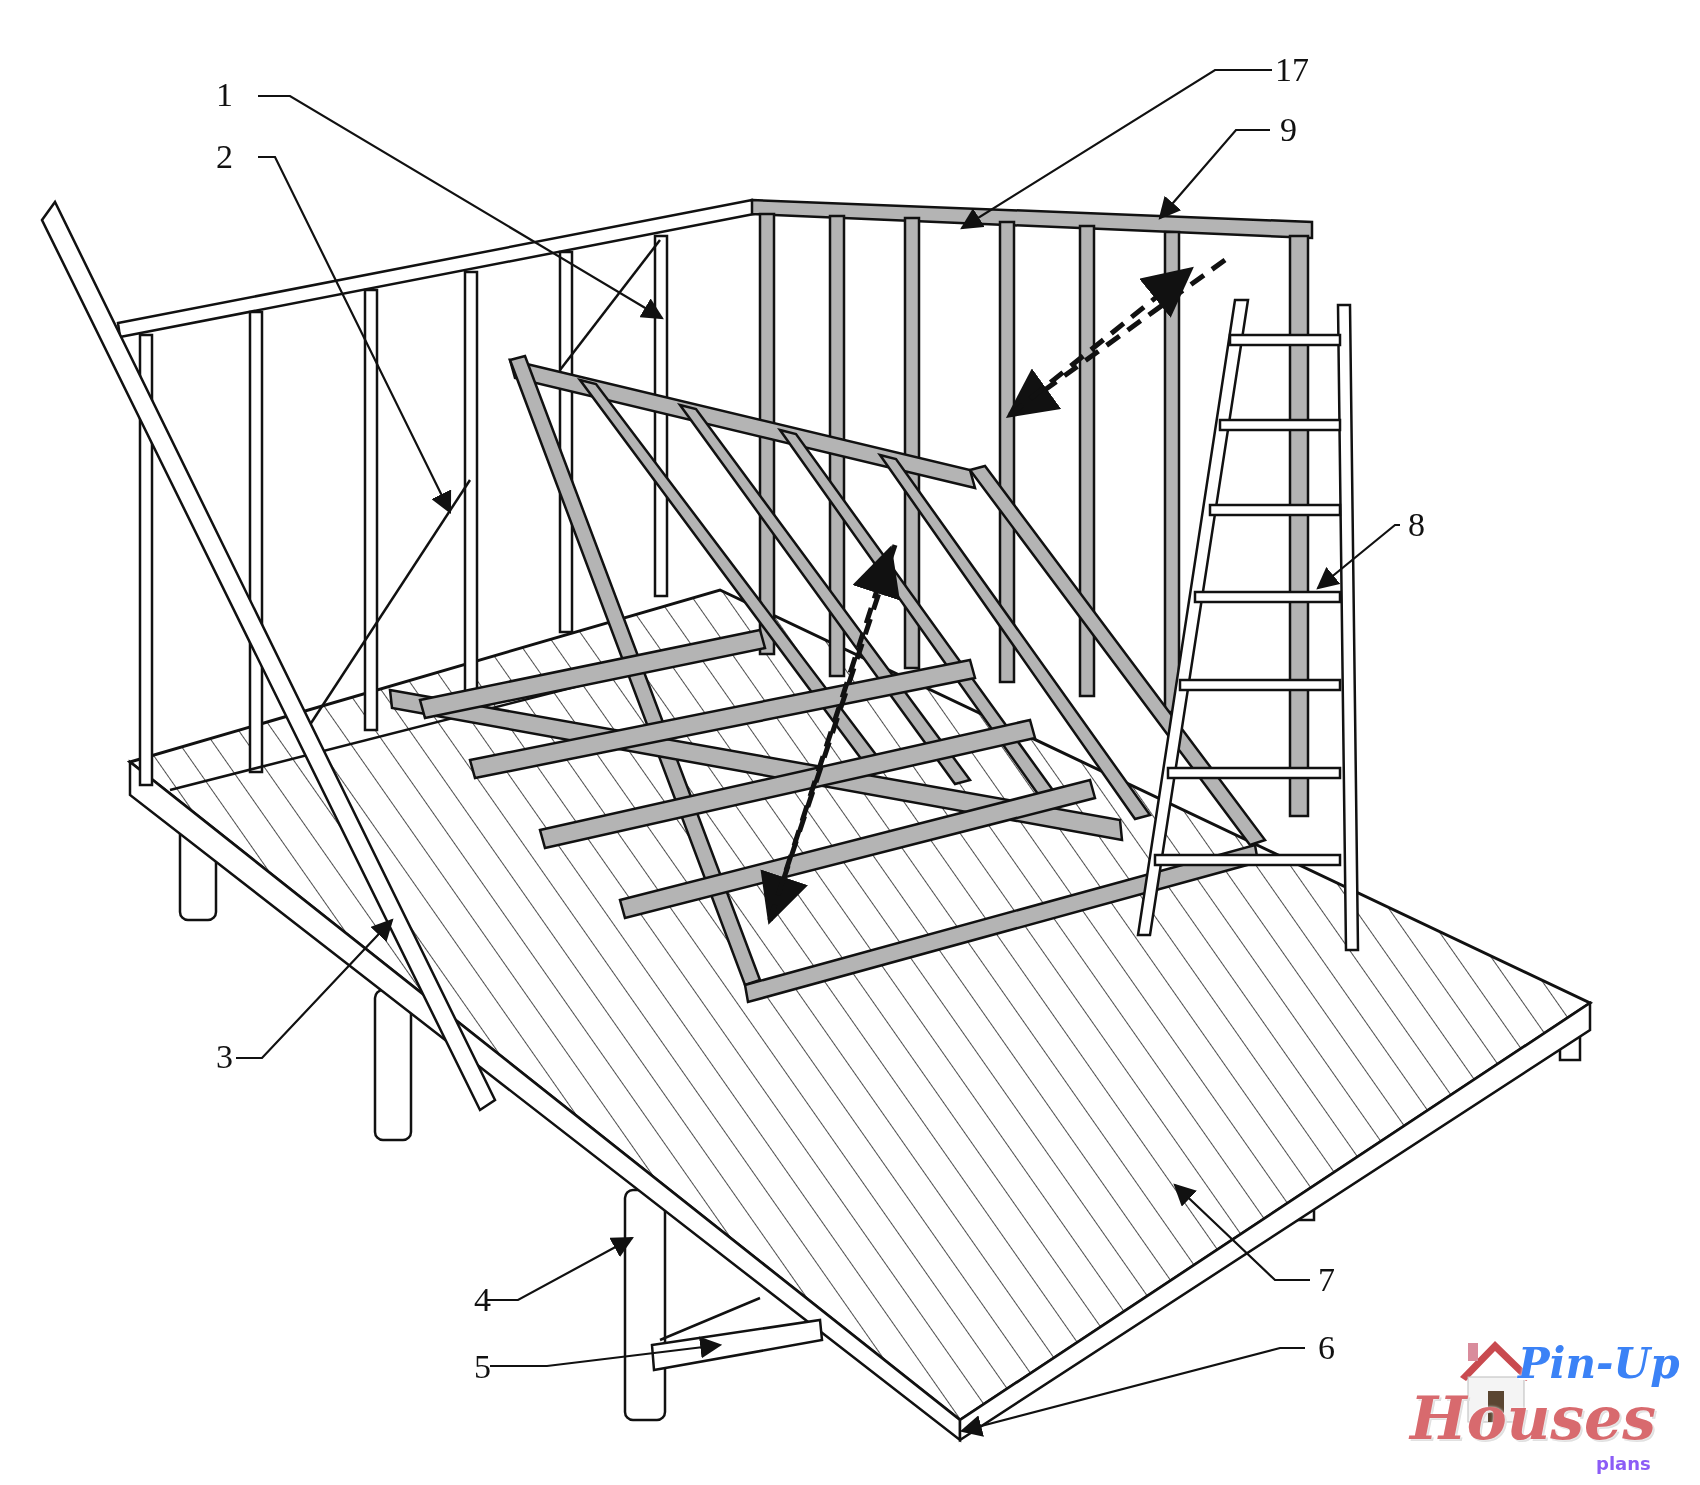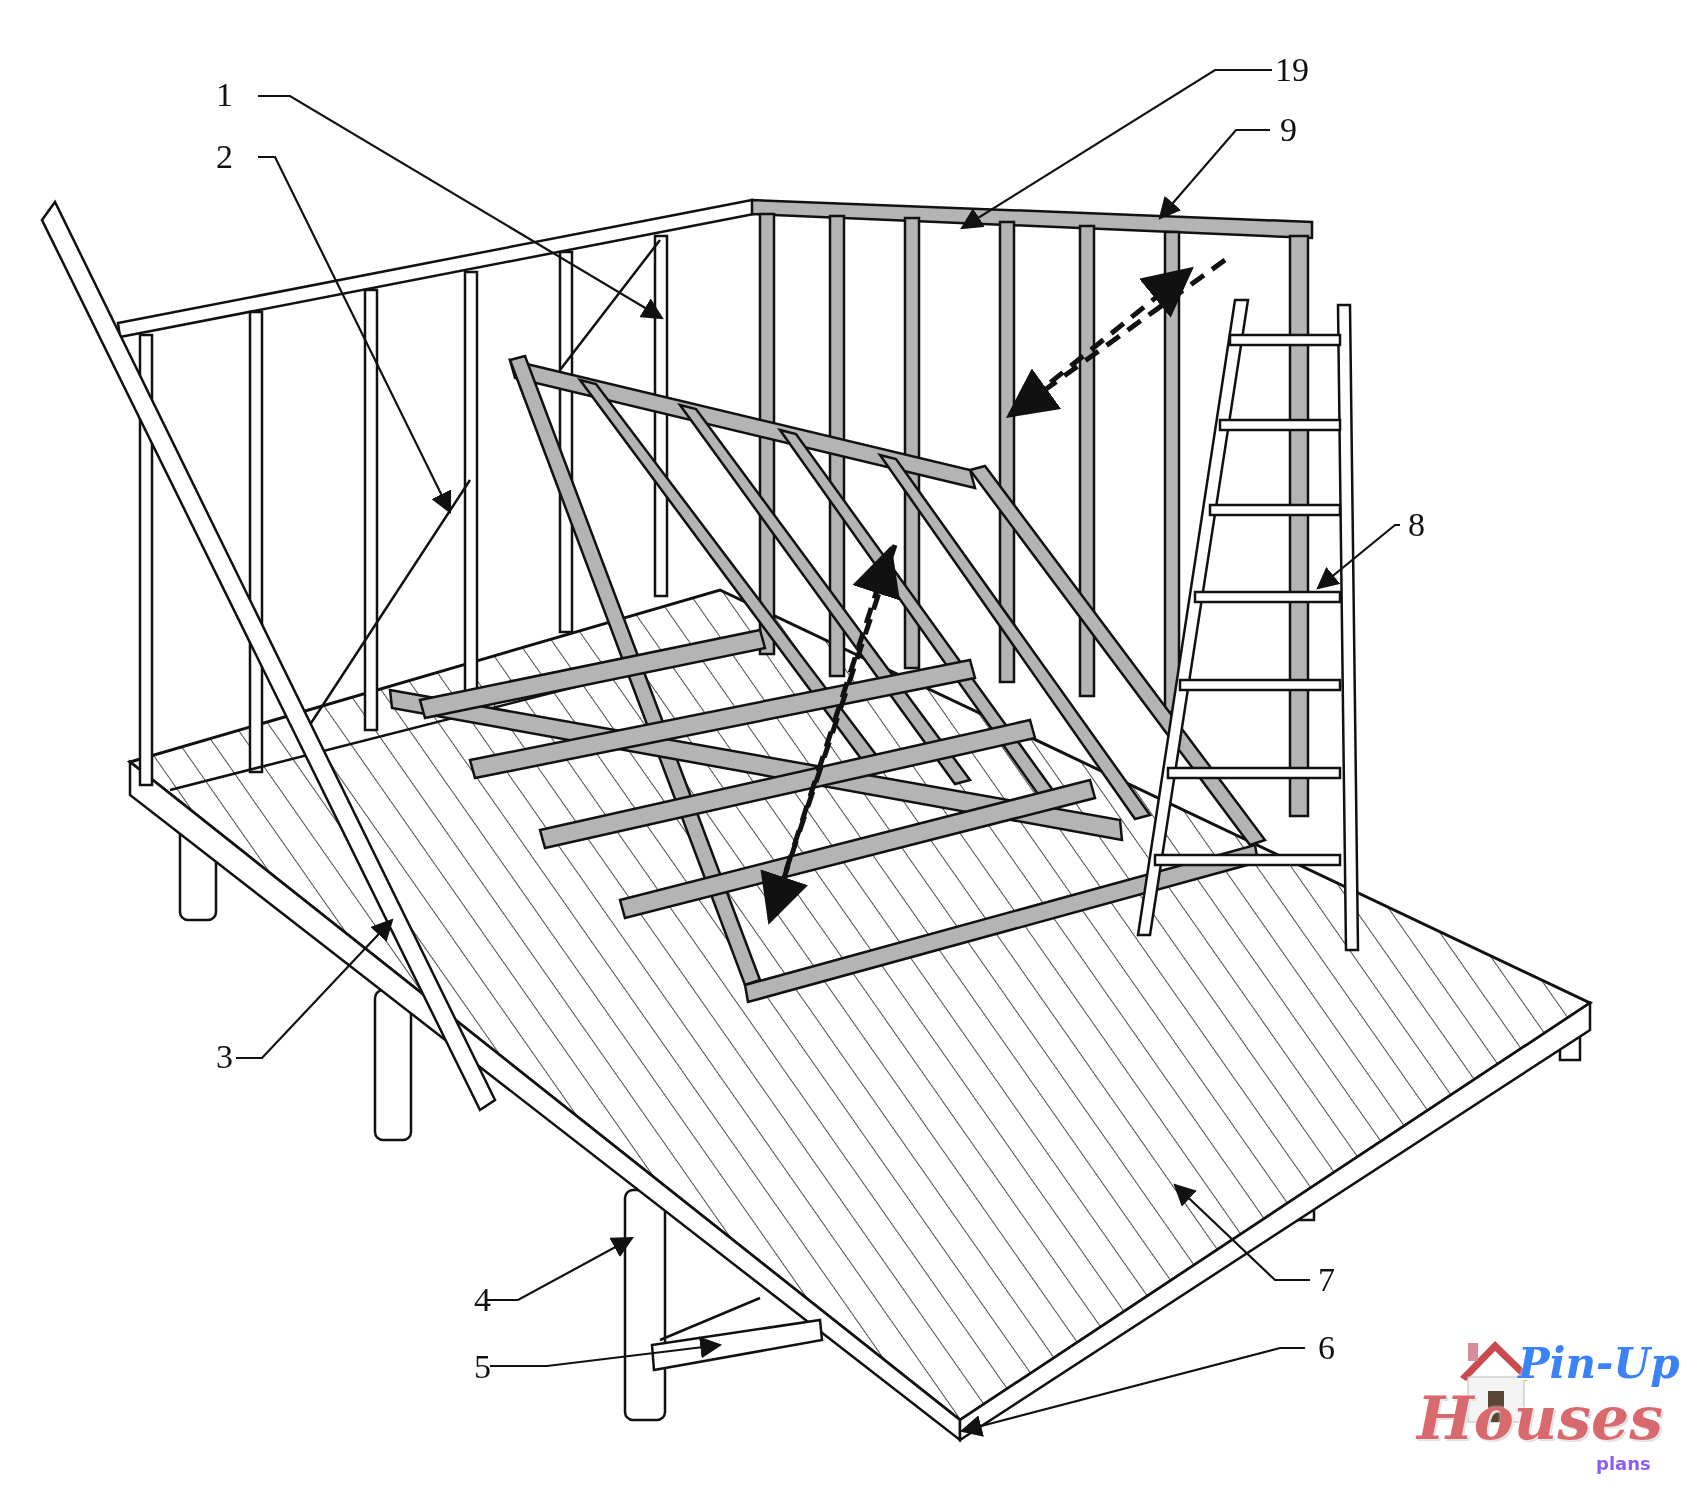--- a/index.html
+++ b/index.html
@@ -1,21 +1,21 @@
 <!DOCTYPE html>
 <html><head>
 <meta charset="utf-8">
 <style>
   html,body{margin:0;padding:0;background:#ffffff;}
   body{width:1700px;height:1485px;position:relative;overflow:hidden;font-family:"Liberation Serif","DejaVu Serif",serif;}
   #canvas{position:absolute;left:0;top:0;width:1700px;height:1485px;}
   .label{position:absolute;font-size:34px;color:#111;line-height:1;}
   .logo{position:absolute;left:1400px;top:1335px;width:300px;height:150px;}
   .logo .line1{position:absolute;left:118px;top:4px;font-family:"DejaVu Serif",serif;font-style:italic;font-weight:bold;font-size:42px;color:#3b82f6;text-shadow:0 0 3px #fff,2px 2px 0 #fff;}
-  .logo .line2{position:absolute;left:10px;top:48px;font-family:"DejaVu Serif",serif;font-style:italic;font-weight:bold;font-size:60px;color:#d86a6e;text-shadow:0 0 3px #fff,2px 2px 0 #ddd;margin-left:7px;}
+  .logo .line2{position:absolute;left:10px;top:48px;font-family:"DejaVu Serif",serif;font-style:italic;font-weight:bold;font-size:60px;color:#d86a6e;text-shadow:0 0 3px #fff,2px 2px 0 #ddd;}
   .logo .line3{position:absolute;left:196px;top:118px;font-family:"DejaVu Sans",sans-serif;font-weight:bold;font-size:18px;color:#8b5cf6;}
 </style>
 </head>
 <body>
 
 <svg id="canvas" viewBox="0 0 1700 1485" xmlns="http://www.w3.org/2000/svg">
   <defs>
     <marker id="arrow" markerWidth="10" markerHeight="10" refX="9" refY="5" orient="auto" markerUnits="strokeWidth">
       <path d="M0,0 L10,5 L0,10 Z" fill="#111"></path>
     </marker>
@@ -123,21 +123,21 @@
 
 <div class="label" style="left:216px;top:78px;">1</div>
 <div class="label" style="left:216px;top:140px;">2</div>
 <div class="label" style="left:216px;top:1040px;">3</div>
 <div class="label" style="left:474px;top:1283px;">4</div>
 <div class="label" style="left:474px;top:1350px;">5</div>
 <div class="label" style="left:1318px;top:1331px;">6</div>
 <div class="label" style="left:1318px;top:1263px;">7</div>
 <div class="label" style="left:1408px;top:508px;">8</div>
 <div class="label" style="left:1280px;top:113px;">9</div>
-<div class="label" style="left:1275px;top:53px;">19</div>
+<div class="label" style="left:1275px;top:53px;">17</div>
 
 <div class="logo">
   <svg width="90" height="95" style="position:absolute;left:50px;top:0;" viewBox="0 0 90 95">
     <polygon points="10,42 45,6 82,42 76,46 45,16 16,46" fill="#c94a4f"></polygon>
     <rect x="18" y="42" width="56" height="45" fill="#f4f4f4" stroke="#bbb"></rect>
     <rect x="38" y="56" width="16" height="31" fill="#5a4632"></rect>
     <rect x="18" y="8" width="10" height="18" fill="#d98c9c"></rect>
   </svg>
   <div class="line1">Pin-Up</div>
   <div class="line2">Houses</div>

